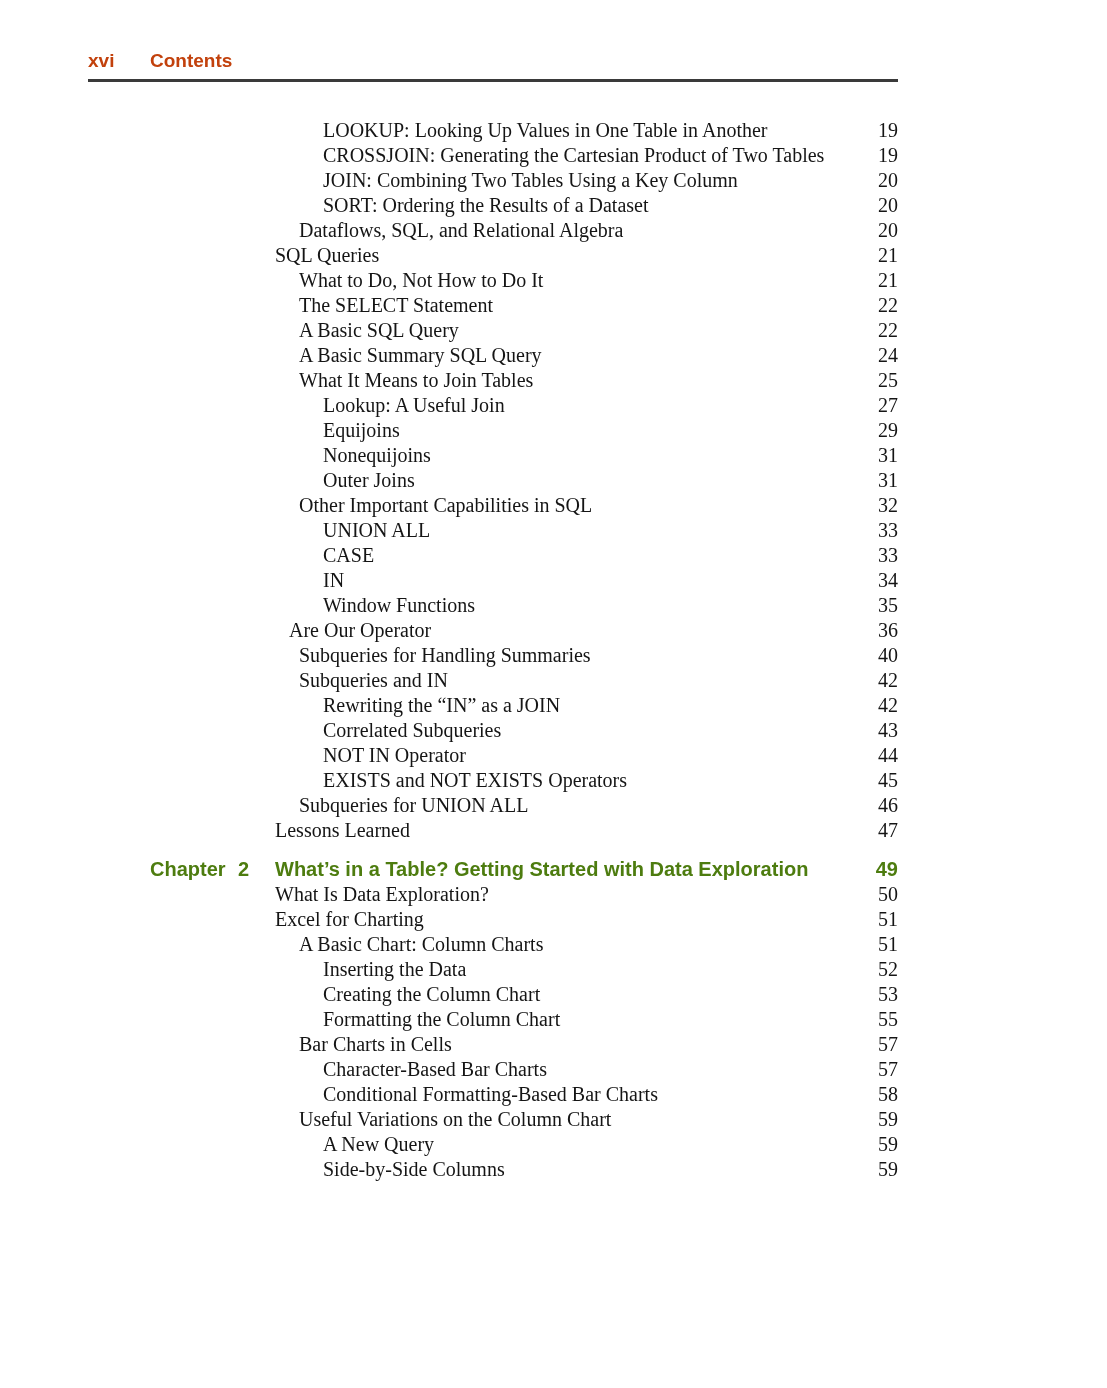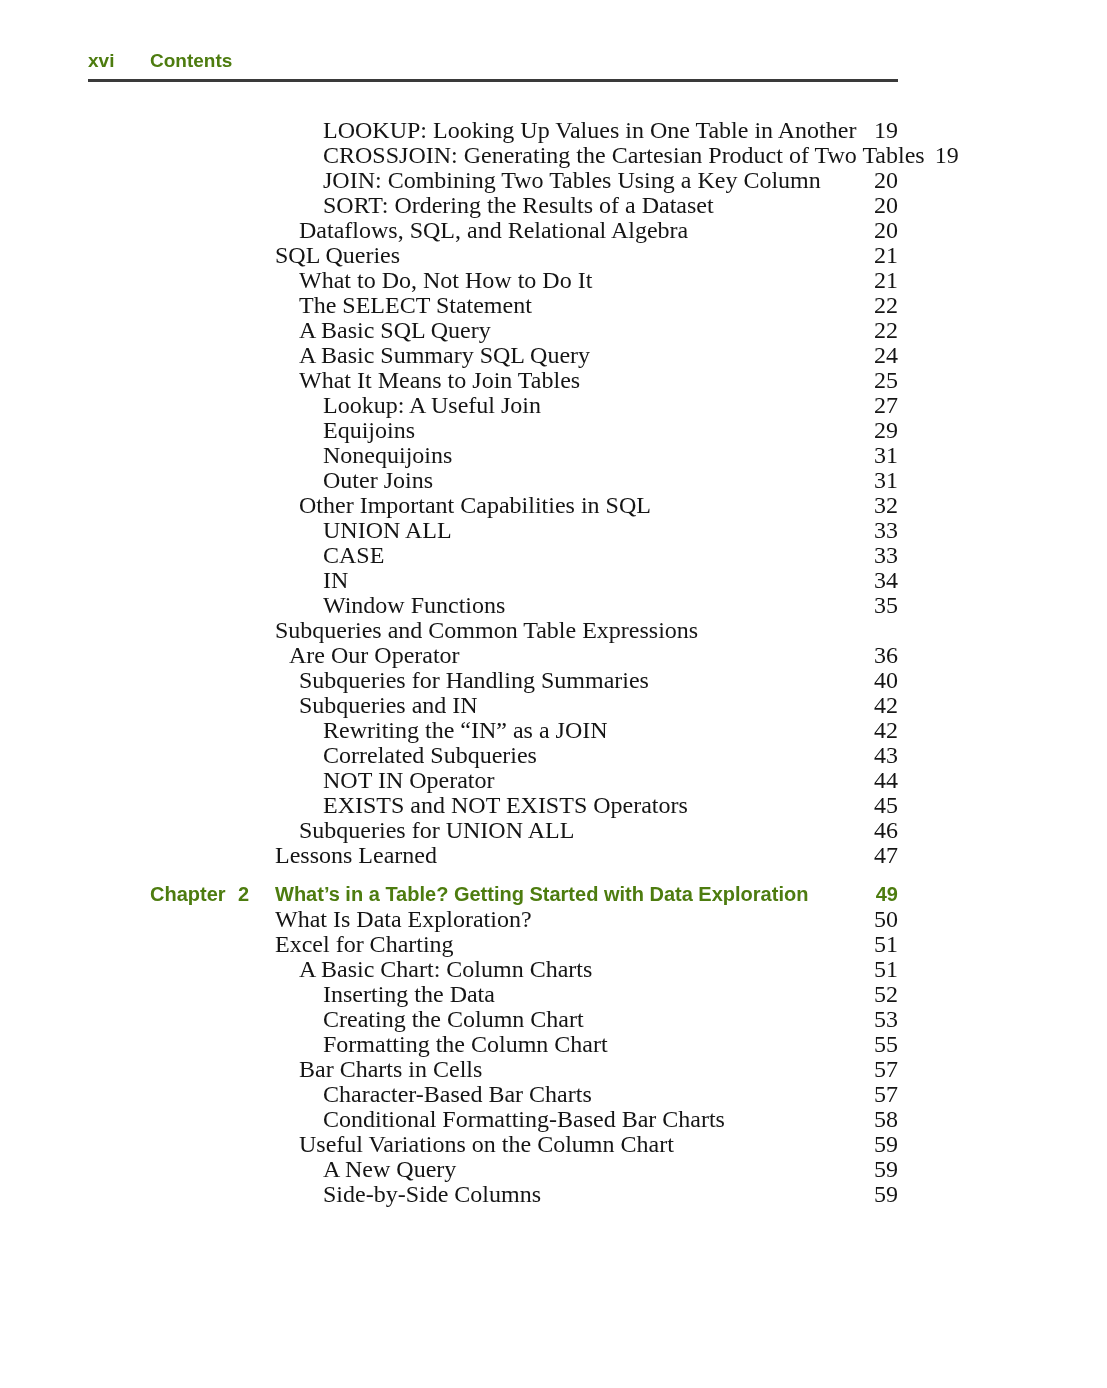--- a/index.html
+++ b/index.html
@@ -21,38 +21,38 @@
     top: 50px;
     width: 810px; 
   }
   
   .page-header {
     display: flex;
     align-items: baseline;
     font-family: "Liberation Sans", sans-serif;
     font-weight: 700;
     font-size: 19px;
-    color: #4d7c0f;
+    color: #c2410c;
     border-bottom: 3px solid #3a3a3a;
     padding-bottom: 7px;
   }
   .folio {
     width: 62px; 
   }
   
   .toc {
     margin-top: 36px;
     margin-left: 62px; 
     width: 748px;      
   }
   .toc-row {
     display: flex;
     align-items: baseline;
     height: 25px;
-    font-size: 24px;
+    font-size: 20px;
     line-height: 25px;
     position: relative;
   }
   .toc-row .lbl {
     flex: 1;
     white-space: nowrap;
   }
   .toc-row .pg {
     margin-left: 10px;
     white-space: nowrap;
@@ -163,24 +163,20 @@
         <span class="pg">33</span>
       </div>
       <div class="toc-row row-l3">
         <span class="lbl">IN</span>
         <span class="pg">34</span>
       </div>
       <div class="toc-row row-l3">
         <span class="lbl">Window Functions</span>
         <span class="pg">35</span>
       </div>
-      <div class="toc-row row-l1">
-        <span class="lbl">Subqueries and Common Table Expressions</span>
-        <span class="pg"></span>
-      </div>
       <div class="toc-row row-l1-cont">
         <span class="lbl">Are Our Operator</span>
         <span class="pg">36</span>
       </div>
       <div class="toc-row row-l2">
         <span class="lbl">Subqueries for Handling Summaries</span>
         <span class="pg">40</span>
       </div>
       <div class="toc-row row-l2">
         <span class="lbl">Subqueries and IN</span>

